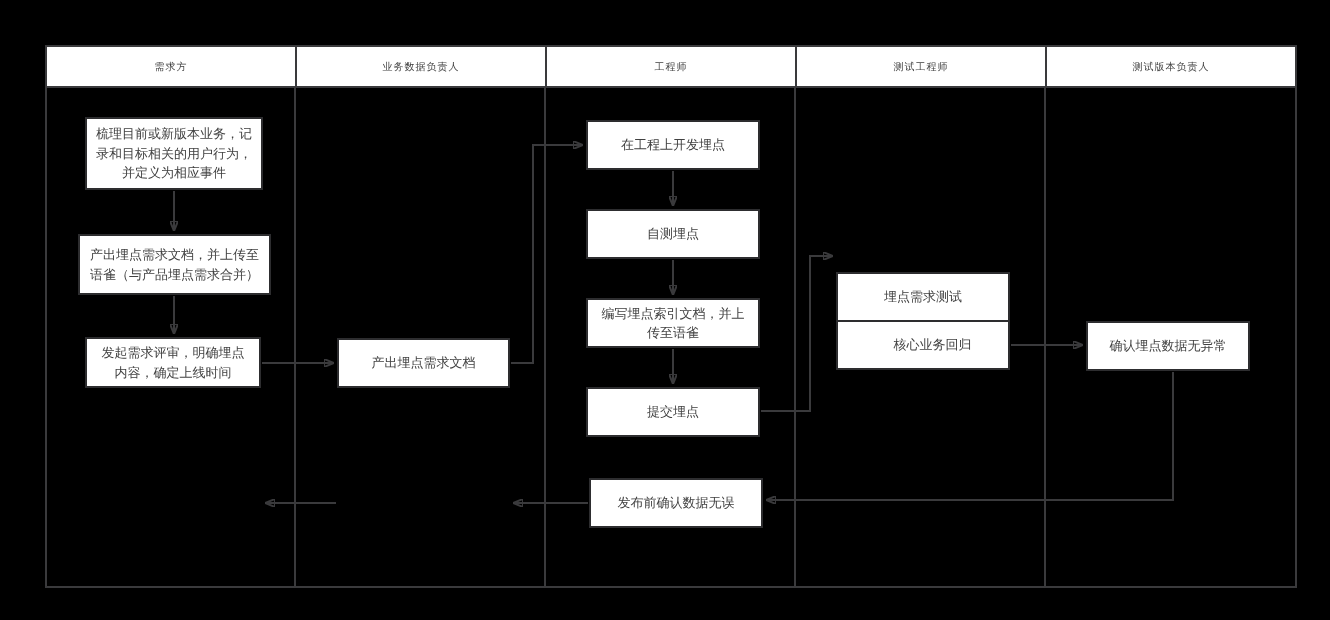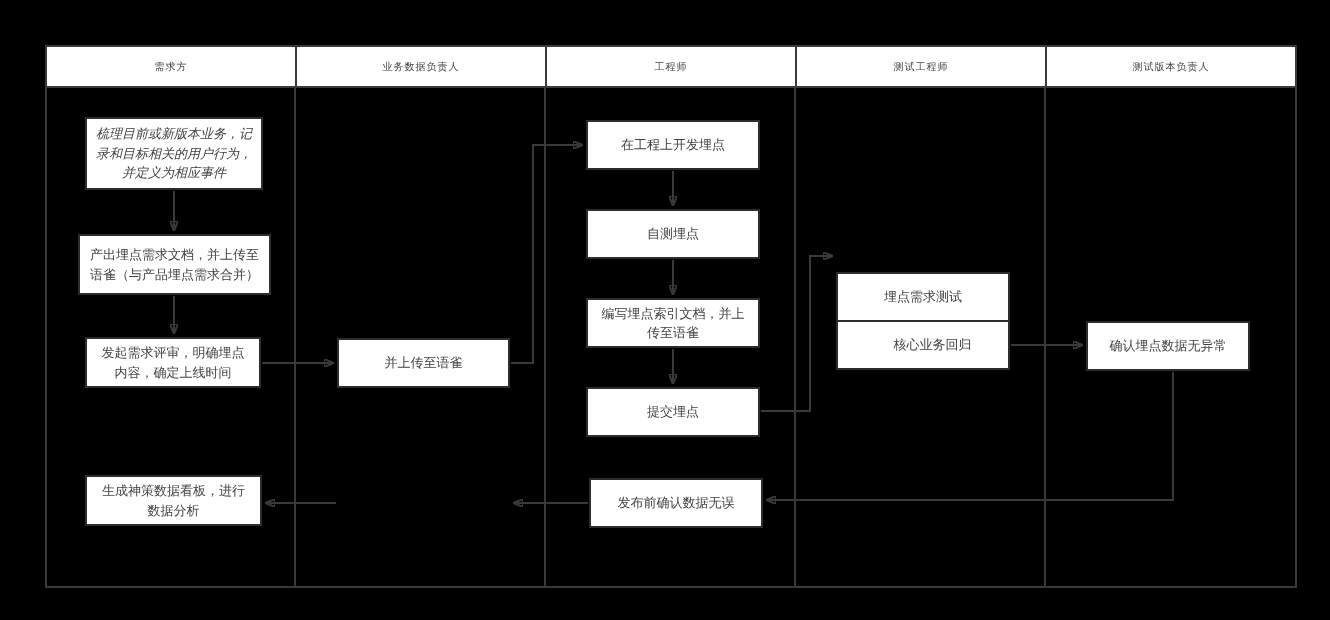--- a/index.html
+++ b/index.html
@@ -34,21 +34,21 @@
   
   .vline{position:absolute;top:88px;height:499px;width:2px;background:var(--line);}
   .v1{left:294px;} .v2{left:544px;} .v3{left:794px;} .v4{left:1044px;}
   
   .node{
     position:absolute;background:var(--box-bg);
     border:2px solid var(--box-border);box-sizing:border-box;
     display:flex;align-items:center;justify-content:center;text-align:center;
     color:var(--text);font-size:13px;line-height:1.5;padding:3px 9px;
   }
-  .n-sort{left:85px;top:117px;width:178px;height:73px;font-style:italic;}
+  .n-sort{left:85px;top:117px;width:178px;height:73px;}
   .n-doc{left:78px;top:234px;width:193px;height:61px;}
   .n-review{left:85px;top:337px;width:176px;height:51px;}
   .n-dashboard{left:85px;top:475px;width:177px;height:51px;}
   .n-assign{left:337px;top:338px;width:173px;height:50px;}
   .n-release{left:337px;top:478px;width:173px;height:50px;}
   .n-develop{left:586px;top:120px;width:174px;height:50px;}
   .n-selftest{left:586px;top:209px;width:174px;height:50px;}
   .n-index{left:586px;top:298px;width:174px;height:50px;}
   .n-submit{left:586px;top:387px;width:174px;height:50px;}
   .n-confirmdata{left:589px;top:478px;width:174px;height:50px;}
@@ -95,22 +95,21 @@
     <path d="M923,283 L923,315" marker-end="url(#arrow)"></path>
     <path d="M1011,345 L1081,345" marker-end="url(#arrow)"></path>
     <path d="M1173,372 L1173,500 L768,500" marker-end="url(#arrow)"></path>
     <path d="M588,503 L515,503" marker-end="url(#arrow)"></path>
     <path d="M336,503 L267,503" marker-end="url(#arrow)"></path>
   </svg>
 
   <div class="node n-sort">梳理目前或新版本业务，记录和目标相关的用户行为，并定义为相应事件</div>
   <div class="node n-doc">产出埋点需求文档，并上传至语雀（与产品埋点需求合并）</div>
   <div class="node n-review">发起需求评审，明确埋点内容，确定上线时间</div>
-  <div class="node n-dashboard">生成神策数据看板，进行数据分析</div>
-  <div class="node n-assign">并上传至语雀</div>
+  <div class="node n-assign">产出埋点需求文档</div>
   <div class="node n-develop">在工程上开发埋点</div>
   <div class="node n-selftest">自测埋点</div>
   <div class="node n-index">编写埋点索引文档，并上传至语雀</div>
   <div class="node n-submit">提交埋点</div>
   <div class="node n-confirmdata">发布前确认数据无误</div>
   <div class="node n-reqtest">埋点需求测试</div>
   <div class="node n-regression">核心业务回归</div>
   <div class="node n-noanomaly">确认埋点数据无异常</div>
 
 </div>

